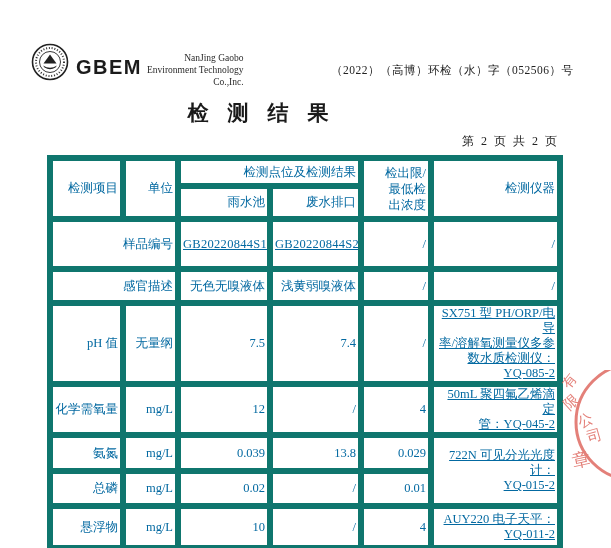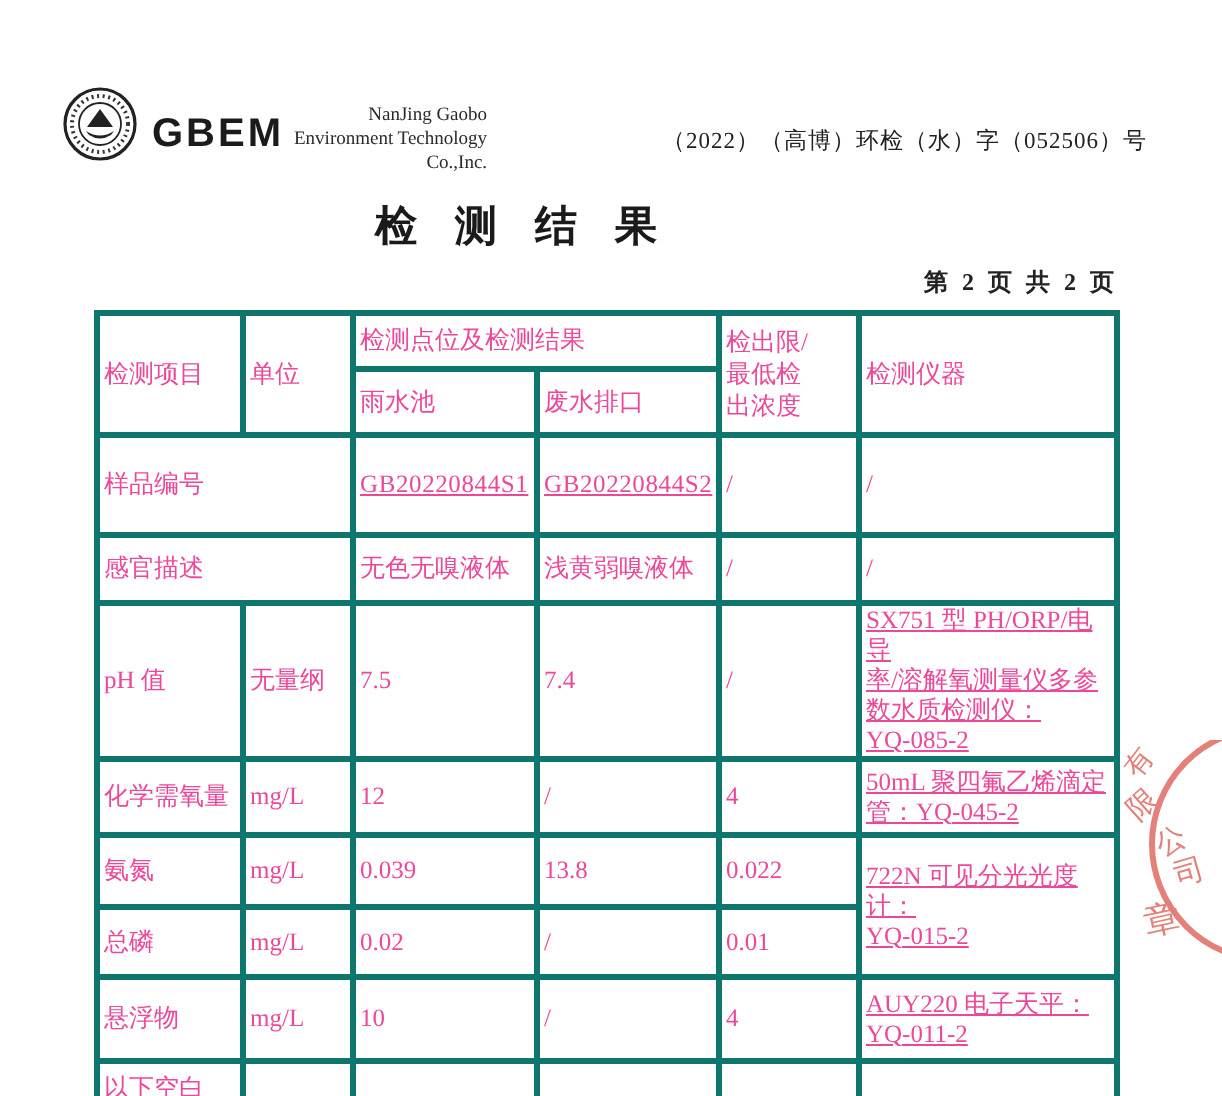--- a/index.html
+++ b/index.html
@@ -28,32 +28,32 @@
   }
 
   
   .report-title{
     position:absolute;left:0;top:99px;width:516px;
     text-align:center;font-size:21px;font-weight:bold;color:#1a1a1a;
     letter-spacing:19px;text-indent:19px;
   }
   .page-info{
     position:absolute;right:52px;top:133px;
-    font-size:12px;letter-spacing:2px;color:#222;font-weight:bold;
+    font-size:12px;letter-spacing:2px;color:#222;
   }
 
   
   table.results{
     position:absolute;left:47px;top:155px;width:510px;
     border-collapse:collapse;table-layout:fixed;
   }
   table.results td,table.results th{
-    border:3px solid #0f766e;
-    text-align:left;vertical-align:middle;
-    font-weight:normal;font-size:12.5px;color:#ec4899;
+    border:6px solid #0f766e;
+    text-align:right;vertical-align:middle;
+    font-weight:normal;font-size:12.5px;color:#0369a1;
     padding:0 2px;overflow:hidden;
   }
   td.code{font-size:11.5px;letter-spacing:0.3px;text-decoration:underline;}
   td.instrument{font-size:11.5px;line-height:15px;text-decoration:underline;}
   th.limit-head{line-height:16px;}
 
   
   .stamp{position:absolute;left:556px;top:370px;width:55px;height:112px;opacity:0.8;}
 </style>
 </head>
@@ -136,21 +136,21 @@
     <td>4</td>
     <td class="instrument pre">50mL 聚四氟乙烯滴定
 管：YQ-045-2</td>
   </tr>
 
   <tr style="height:36px">
     <td>氨氮</td>
     <td>mg/L</td>
     <td>0.039</td>
     <td>13.8</td>
-    <td>0.022</td>
+    <td>0.029</td>
     <td rowspan="2" class="instrument pre">722N 可见分光光度计：
 YQ-015-2</td>
   </tr>
 
   <tr style="height:35px">
     <td>总磷</td>
     <td>mg/L</td>
     <td>0.02</td>
     <td>/</td>
     <td>0.01</td>

